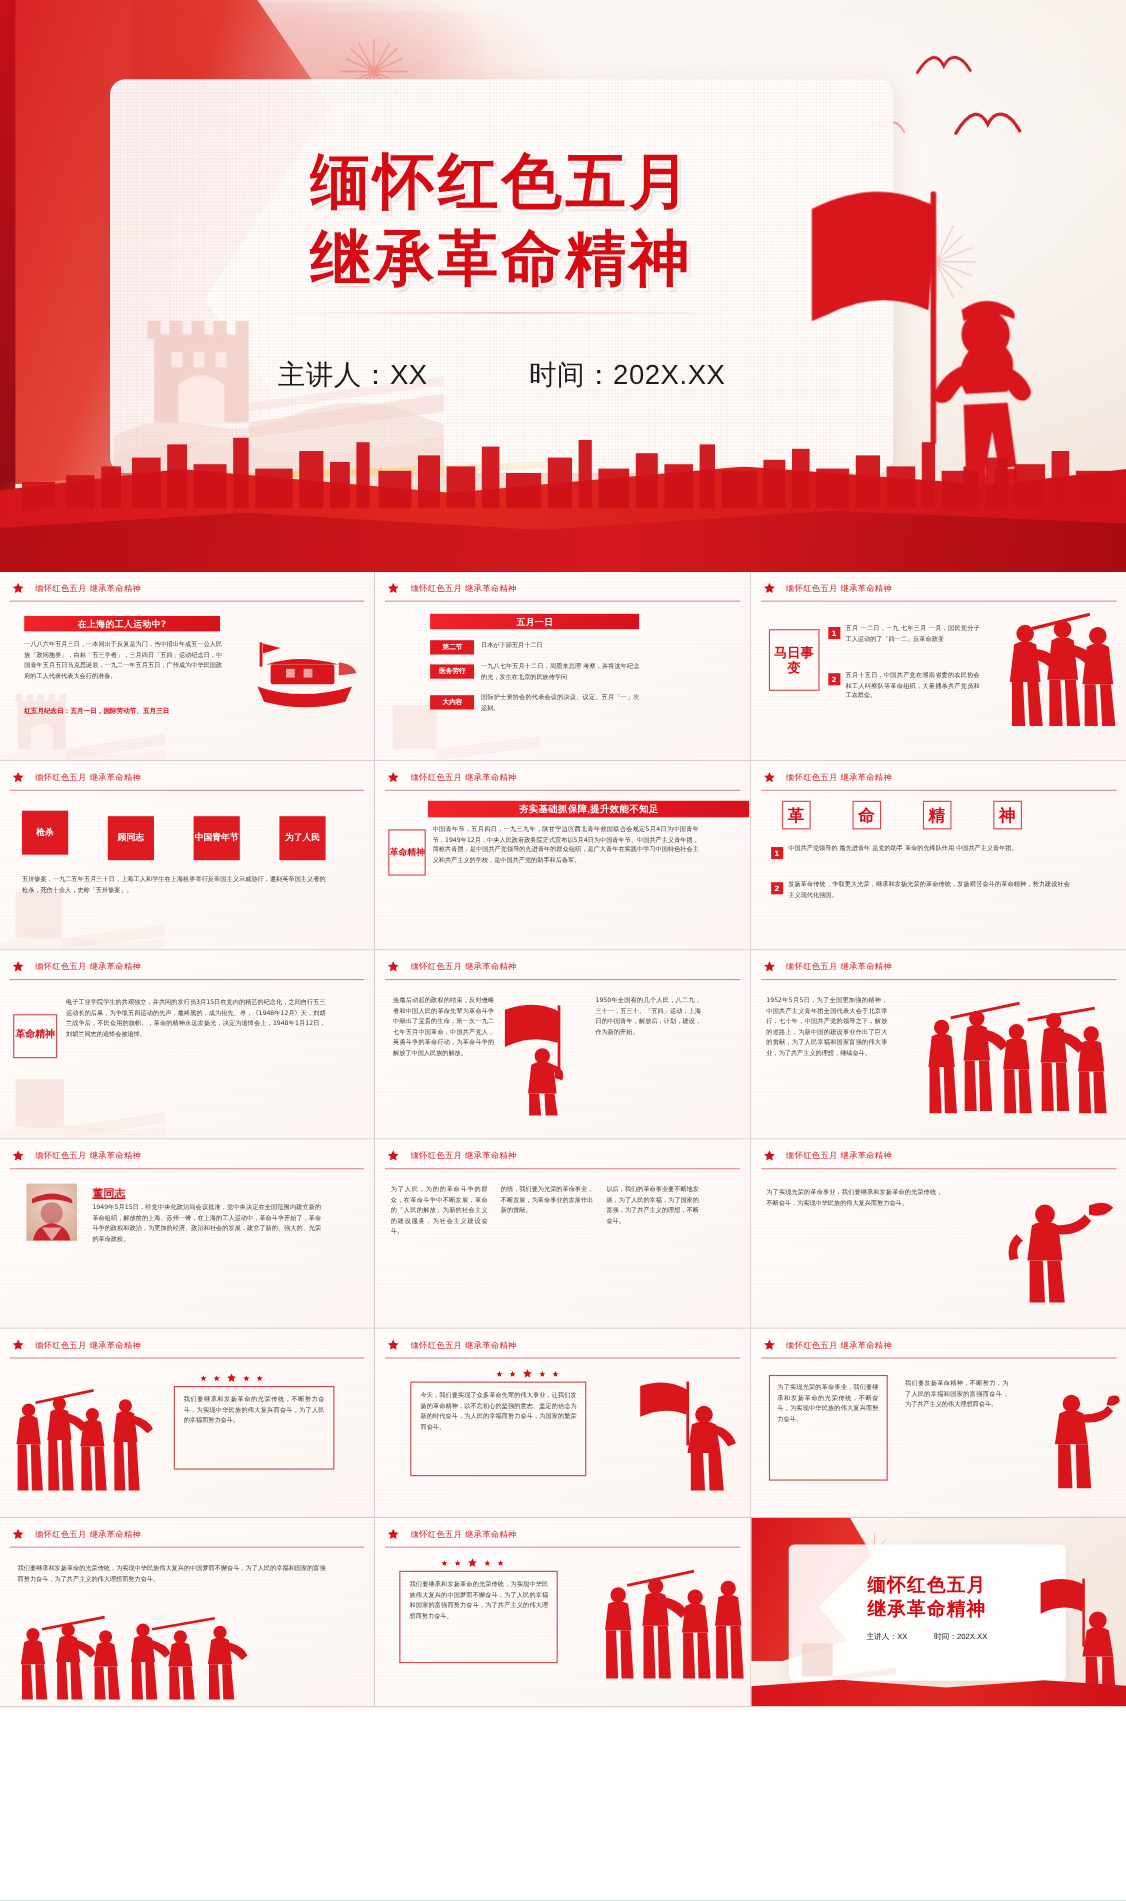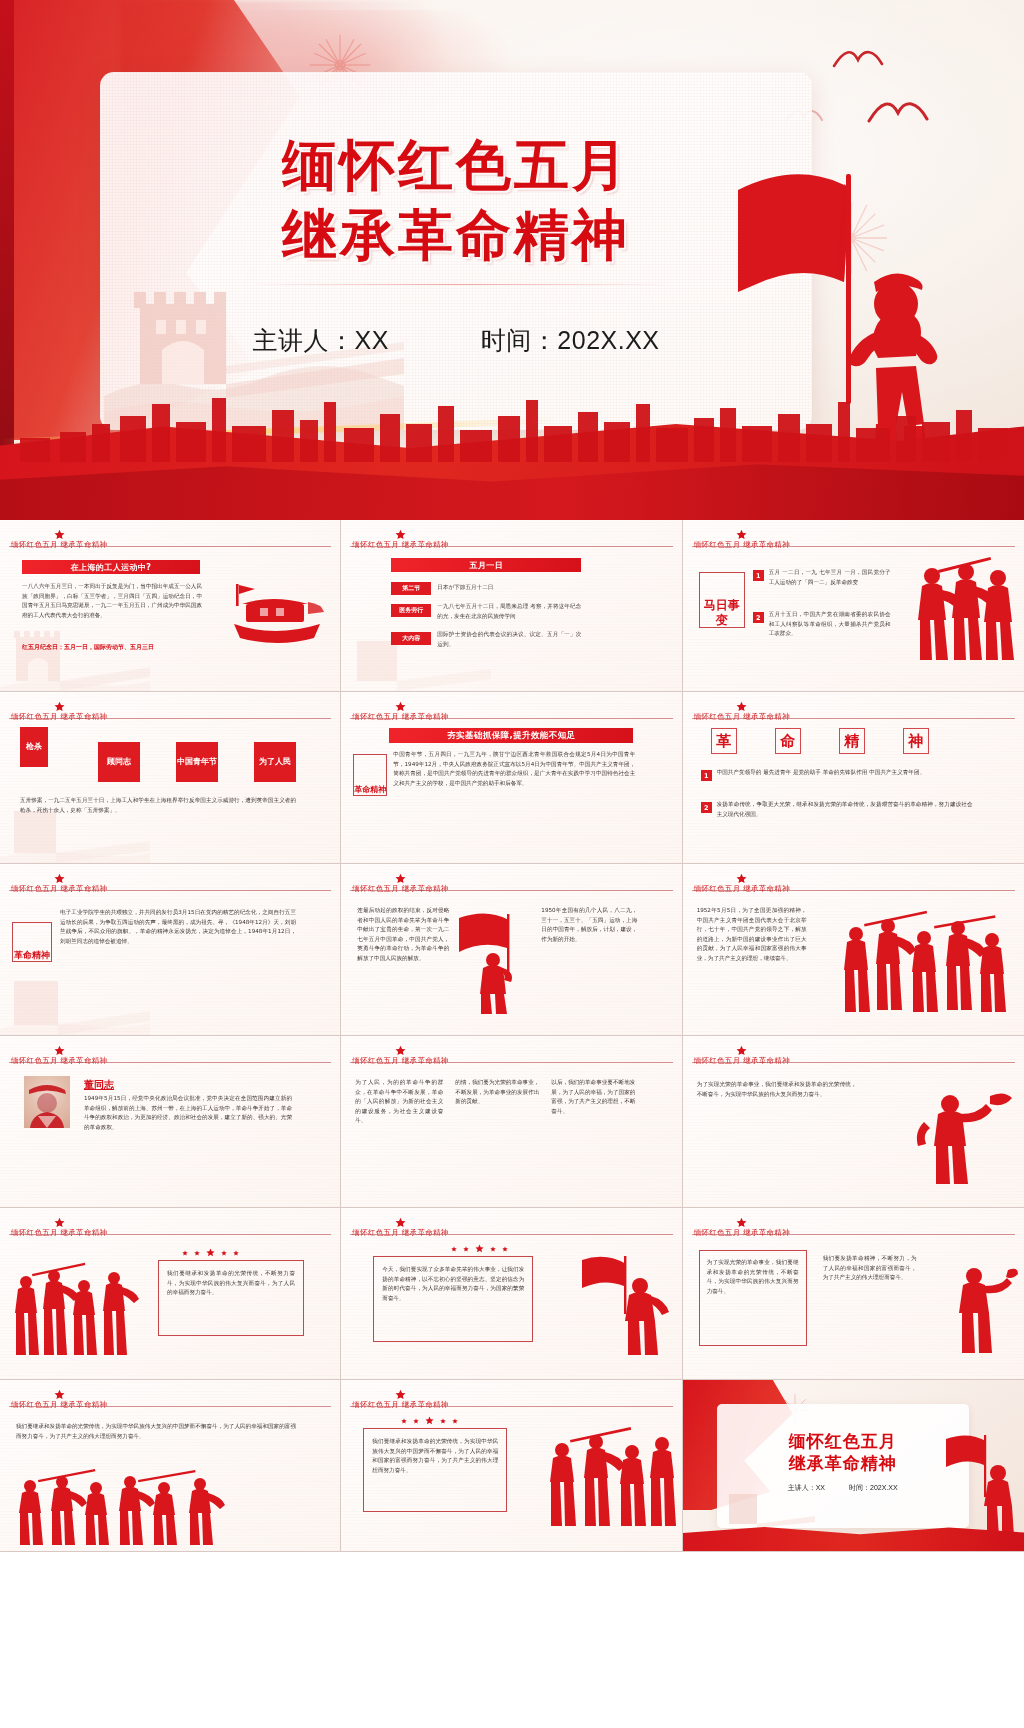--- a/index.html
+++ b/index.html
@@ -114,38 +114,38 @@
   }
   .slide:nth-child(3n) { border-right: none; }
   .s-texture {
     position: absolute; inset: 0;
     background: repeating-linear-gradient(0deg, rgba(200,140,120,.035) 0 1px, transparent 1px 3px);
   }
   .s-wall {
     position: absolute; left: 0; bottom: 0; width: 150px; height: 72px; opacity: .5;
   }
   .s-head {
-    position: absolute; left: 11px; top: 9px; display: flex; align-items: center; gap: 0; flex-direction: column;
+    position: absolute; left: 11px; top: 9px; display: flex; align-items: center; gap: 10px;
   }
   .s-star { width: 11px; height: 11px; display: block; }
   .s-head-txt { font-size: 7.5px; color: #cf1b20; letter-spacing: .3px; white-space: nowrap; font-family: "DejaVu Sans", sans-serif; }
   .s-rule { position: absolute; left: 9px; right: 9px; top: 26px; height: 1px; background: #b7363a; opacity: .55; }
 
   .s-banner {
     position: absolute; height: 14px; background: linear-gradient(90deg, #f0232a 0%, #d6111a 100%);
     color: #fff; font-size: 8px; font-weight: bold; display: flex; align-items: center;
     justify-content: center; font-family: "DejaVu Sans", sans-serif; letter-spacing: .4px;
   }
   .s-body {
     position: absolute; font-size: 5.6px; line-height: 1.72; color: #3a3230;
     font-family: "DejaVu Sans", sans-serif; text-align: justify;
   }
   .s-red-note { color: #d6111a; font-weight: bold; }
   .s-box {
-    position: absolute; border: 1px solid #c7464a; display: flex; align-items: flex-end;
+    position: absolute; border: 1px solid #c7464a; display: flex; align-items: center;
     justify-content: center; text-align: center;
   }
   .s-redbox {
     position: absolute; background: #de1b21; color: #fff; display: flex; align-items: center;
     justify-content: center; text-align: center; font-weight: bold;
     font-family: "DejaVu Sans", sans-serif; line-height: 1.25;
   }
   .s-chip {
     position: absolute; background: #de1b21; color: #fff; font-size: 6px; font-weight: bold;
     display: flex; align-items: center; justify-content: center;
@@ -470,37 +470,37 @@
           <path d="M0 66 Q40 58 80 63 Q120 68 150 62 L150 72 L0 72 Z" opacity=".4"></path>
         </g>
       </svg>
       <div class="s-head">
         <svg class="s-star" viewBox="0 0 24 24">
             <path d="M12 1.6l3.2 7 7.6.8-5.7 5.1 1.6 7.5L12 18.3 5.3 22l1.6-7.5L1.2 9.4l7.6-.8z" fill="#d6111a"></path>
           </svg>
         <span class="s-head-txt">缅怀红色五月 继承革命精神</span>
       </div>
       <div class="s-rule"></div>
-      <div class="s-redbox" style="left:20px;top:35px;width:28px;height:40px;font-size:8px;">枪杀</div>
+      <div class="s-redbox" style="left:20px;top:45px;width:42px;height:40px;font-size:8px;">枪杀</div>
       <div class="s-redbox" style="left:98px;top:50px;width:42px;height:40px;font-size:8px;">顾同志</div>
       <div class="s-redbox" style="left:176px;top:50px;width:42px;height:40px;font-size:8px;">中国青年节</div>
       <div class="s-redbox" style="left:254px;top:50px;width:42px;height:40px;font-size:8px;">为了人民</div>
       <div class="s-body" style="left:20px;top:104px;width:276px;">五卅惨案，一九二五年五月三十日，上海工人和学生在上海租界举行反帝国主义示威游行，遭到英帝国主义者的枪杀，死伤十余人，史称「五卅惨案」。</div>
     </div>
 
     <div class="slide">
       <div class="s-texture"></div>
       <div class="s-head">
         <svg class="s-star" viewBox="0 0 24 24">
             <path d="M12 1.6l3.2 7 7.6.8-5.7 5.1 1.6 7.5L12 18.3 5.3 22l1.6-7.5L1.2 9.4l7.6-.8z" fill="#d6111a"></path>
           </svg>
         <span class="s-head-txt">缅怀红色五月 继承革命精神</span>
       </div>
       <div class="s-rule"></div>
-      <div class="s-banner" style="left:48px;top:36px;width:244px;height:15px;font-size:8.5px;">夯实基础抓保障,提升效能不知足</div>
+      <div class="s-banner" style="left:48px;top:36px;width:292px;height:15px;font-size:8.5px;font-family:Liberation Serif, serif;">夯实基础抓保障,提升效能不知足</div>
       <div class="s-box" style="left:12px;top:62px;width:34px;height:42px;">
         <span class="s-label-red" style="position:static;font-size:8px;line-height:1.25;">革命精神</span>
       </div>
       <div class="s-body" style="left:52px;top:58px;width:242px;">中国青年节，五月四日，一九三九年，陕甘宁边区西北青年救国联合会规定5月4日为中国青年节，1949年12月，中央人民政府政务院正式宣布以5月4日为中国青年节。中国共产主义青年团，简称共青团，是中国共产党领导的先进青年的群众组织，是广大青年在实践中学习中国特色社会主义和共产主义的学校，是中国共产党的助手和后备军。</div>
     </div>
 
     <div class="slide">
       <div class="s-texture"></div>
       <div class="s-head">
         <svg class="s-star" viewBox="0 0 24 24">

